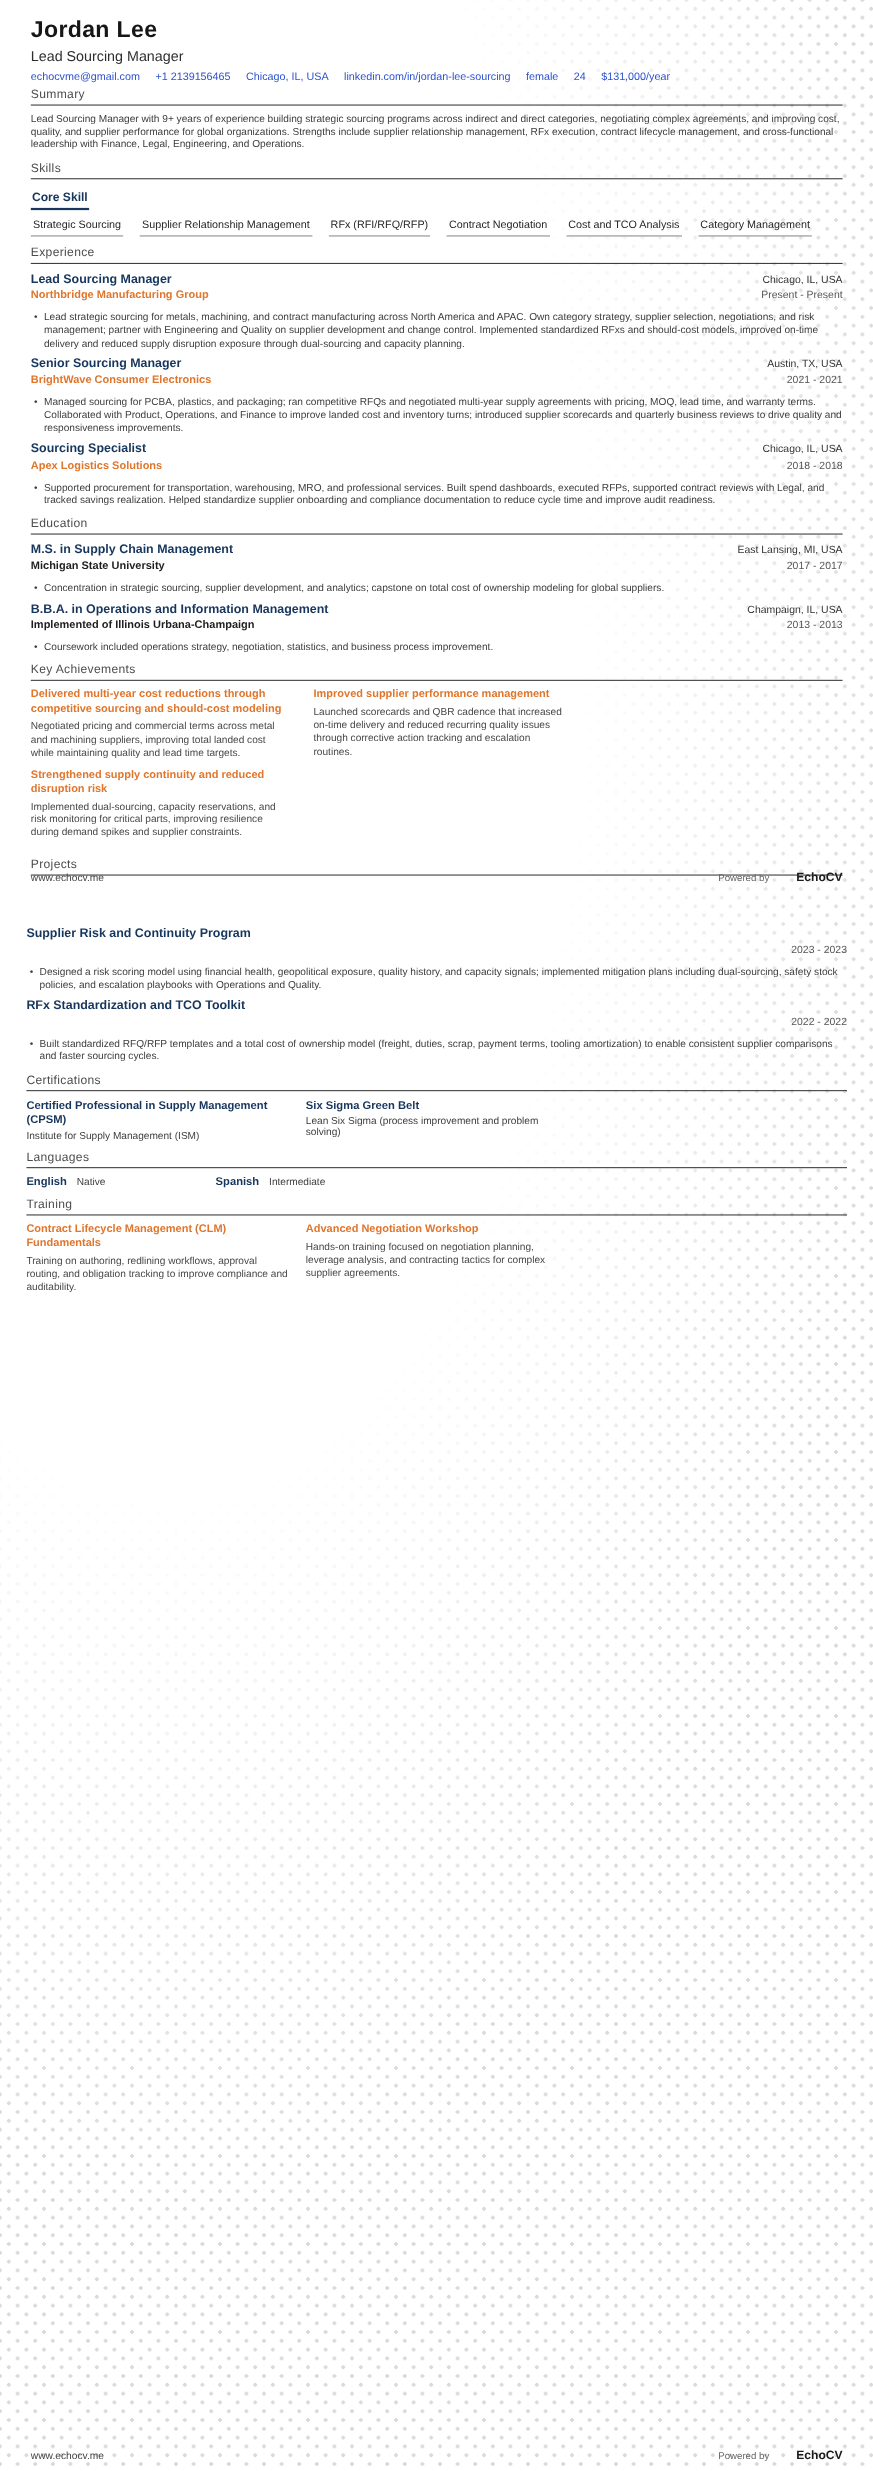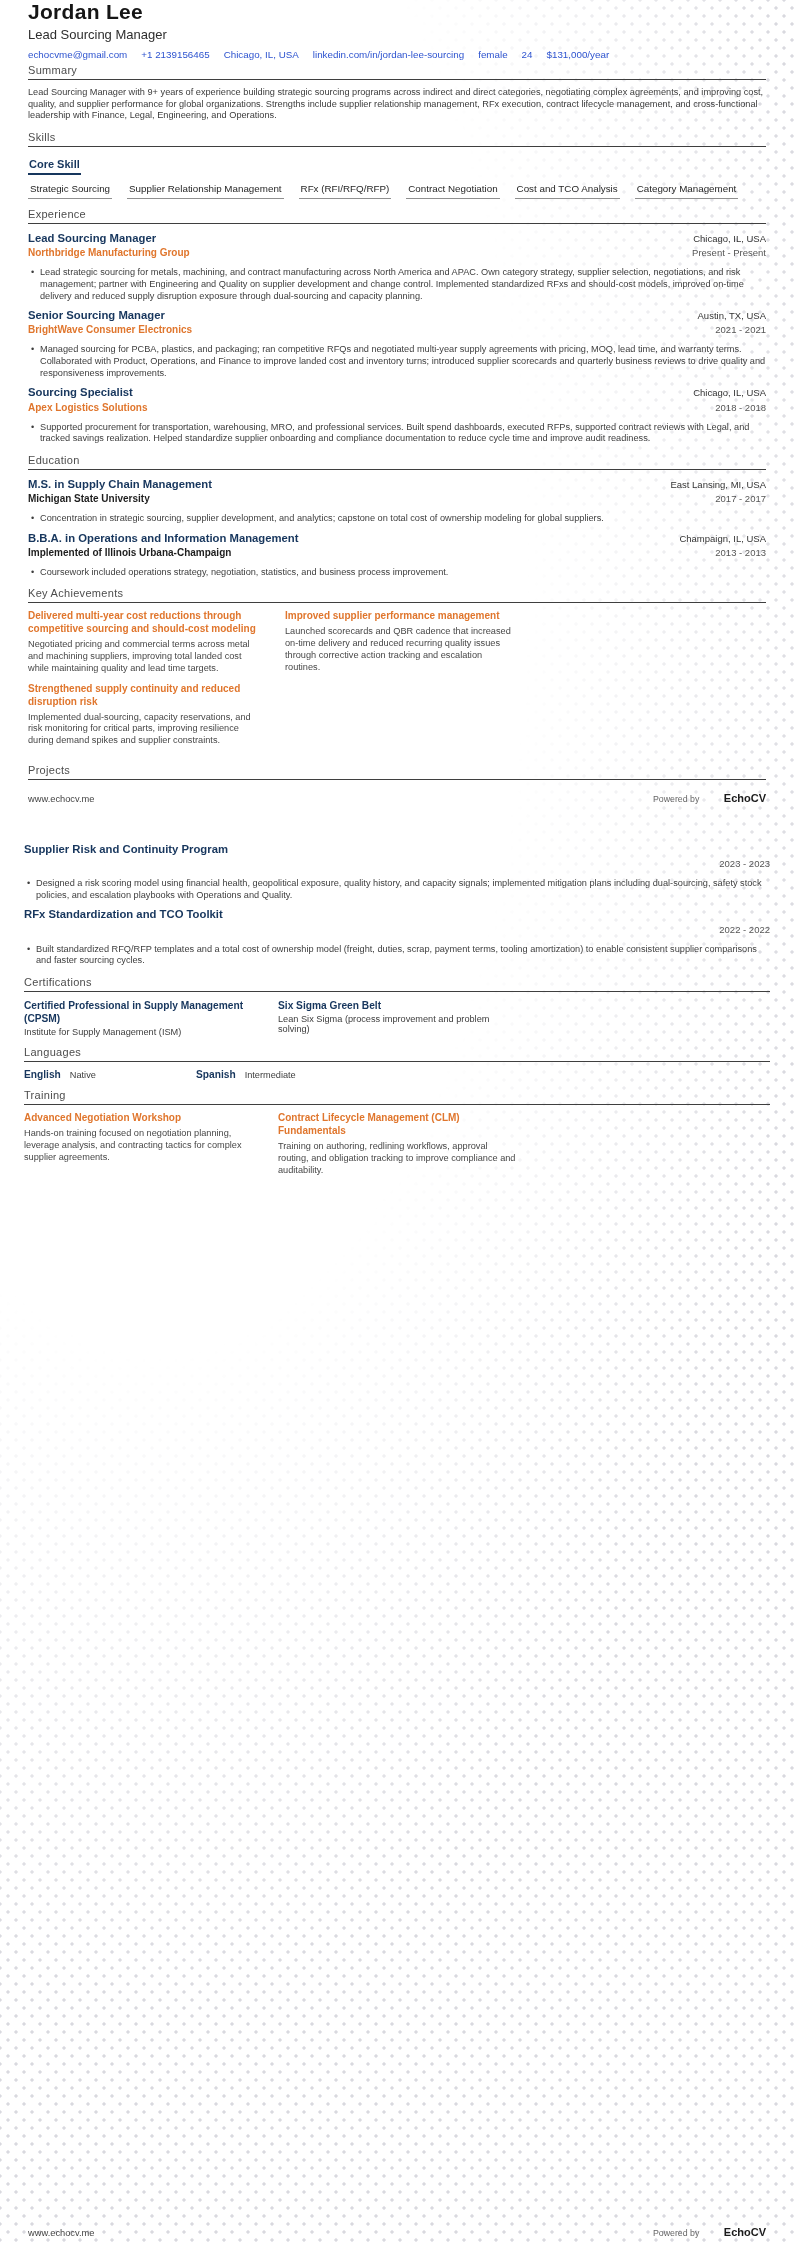--- a/index.html
+++ b/index.html
@@ -11,21 +11,21 @@
     position:absolute; inset:0; z-index:0; pointer-events:none;
     background-image:
       radial-gradient(#d9d9df 1.5px, transparent 1.7px),
       radial-gradient(#d9d9df 1.5px, transparent 1.7px);
     background-size:16px 16px;
     background-position:0 0, 8px 8px;
     -webkit-mask-image: radial-gradient(ellipse 115% 85% at 20% 26%, transparent 40%, #000 74%);
             mask-image: radial-gradient(ellipse 115% 85% at 20% 26%, transparent 40%, #000 74%);
   }
   .page { position:relative; z-index:1; }
-  .p1 { height:812px; padding:0 28px 0; }
+  .p1 { height:812px; padding:16px 28px 0; }
   .p2 { height:1434px; padding:30px 24px 0; }
 
   
   .sec-h { font-size:11px; font-weight:400; color:#4d4d4d; letter-spacing:.3px;
            padding-bottom:3px; border-bottom:1px solid #3f3f3f; margin:9px 0 7px; }
   .sec-h.first { margin-top:4px; }
 
   
   .name { font-size:21px; font-weight:700; color:#161616; letter-spacing:.3px; }
   .role { font-size:13px; color:#2e2e2e; margin-top:3px; }
@@ -258,26 +258,26 @@
           <span class="lang-name">Spanish</span>
           <span class="lang-level">Intermediate</span>
         </div>
       </div>
     </div>
 
     <div>
       <div class="sec-h">Training</div>
       <div class="grid3">
         <div class="ach-item">
+          <div class="ach-title">Contract Lifecycle Management (CLM) Fundamentals</div>
+          <div class="ach-text">Training on authoring, redlining workflows, approval routing, and obligation tracking to improve compliance and auditability.</div>
+        </div>
+        <div class="ach-item">
           <div class="ach-title">Advanced Negotiation Workshop</div>
           <div class="ach-text">Hands-on training focused on negotiation planning, leverage analysis, and contracting tactics for complex supplier agreements.</div>
-        </div>
-        <div class="ach-item">
-          <div class="ach-title">Contract Lifecycle Management (CLM) Fundamentals</div>
-          <div class="ach-text">Training on authoring, redlining workflows, approval routing, and obligation tracking to improve compliance and auditability.</div>
         </div>
       </div>
     </div>
 
     <div class="footer">
       <span class="site">www.echocv.me</span>
       <span>
         <span class="powered">Powered by</span>
         <span class="brand">EchoCV</span>
       </span>

